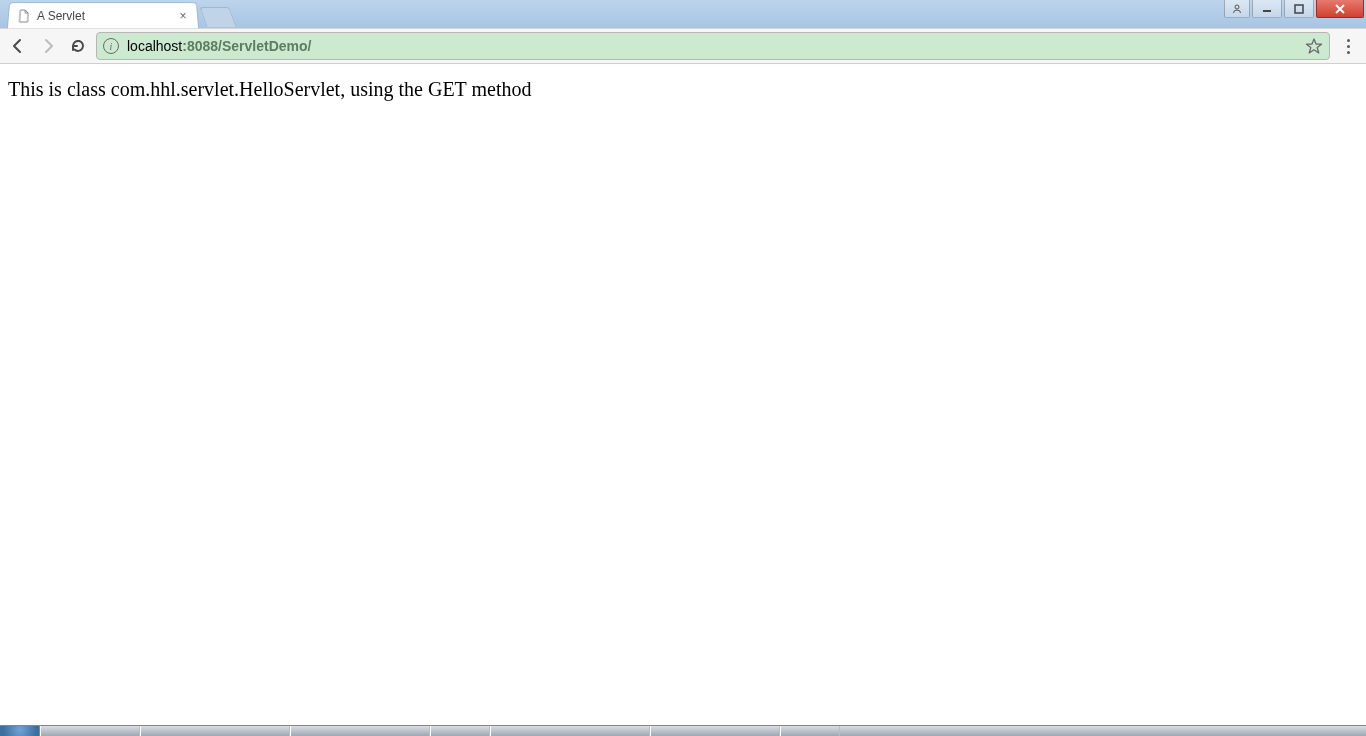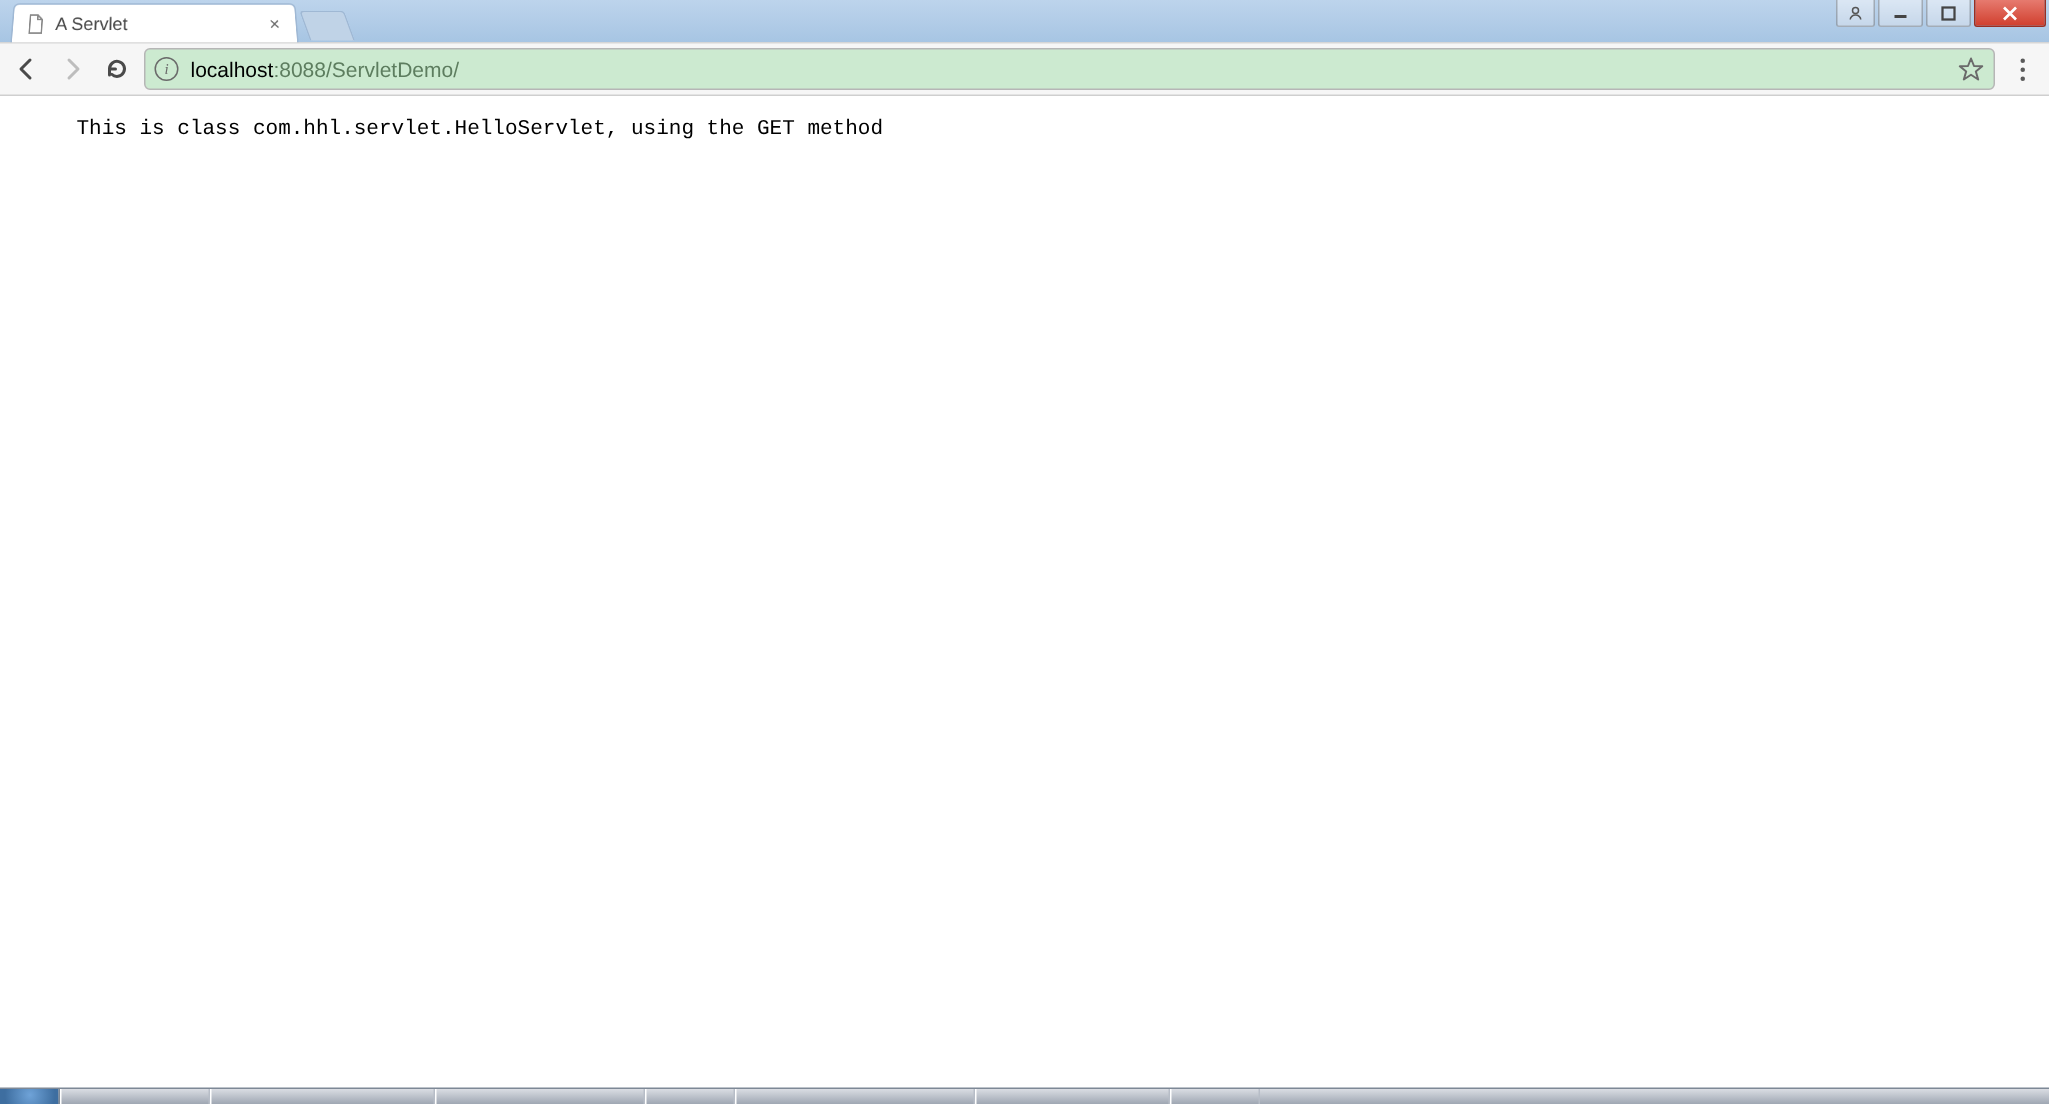--- a/index.html
+++ b/index.html
@@ -171,21 +171,21 @@
       font-family: Georgia, serif;
       font-style: italic;
       flex-shrink: 0;
     }
     .omnibox .url {
       flex: 1;
       white-space: nowrap;
       overflow: hidden;
     }
     .url-host { color: #000000; }
-    .url-rest { color: #5d7d5f; }
+    .url-rest { color: #5d7d5f; font-weight: bold; }
 
     .omnibox .star {
       width: 18px;
       height: 18px;
       color: #6a6a6a;
       flex-shrink: 0;
     }
 
     .menu-btn {
       width: 24px;
@@ -203,24 +203,23 @@
     .menu-dots span {
       width: 3px;
       height: 3px;
       background: #5a5a5a;
       border-radius: 50%;
     }
 
     
     .page-content {
       padding: 14px 8px;
-      font-family: Liberation Mono, monospace;
-      font-size: 14px;
+      font-family: Liberation Serif, serif;
+      font-size: 20px;
       color: #000;
-      margin-left: 43px;
     }
 
     
     .taskbar {
       position: absolute;
       bottom: 0;
       left: 0;
       right: 0;
       height: 11px;
       background: linear-gradient(to bottom, #dadde3 0%, #9fa7b3 100%);

